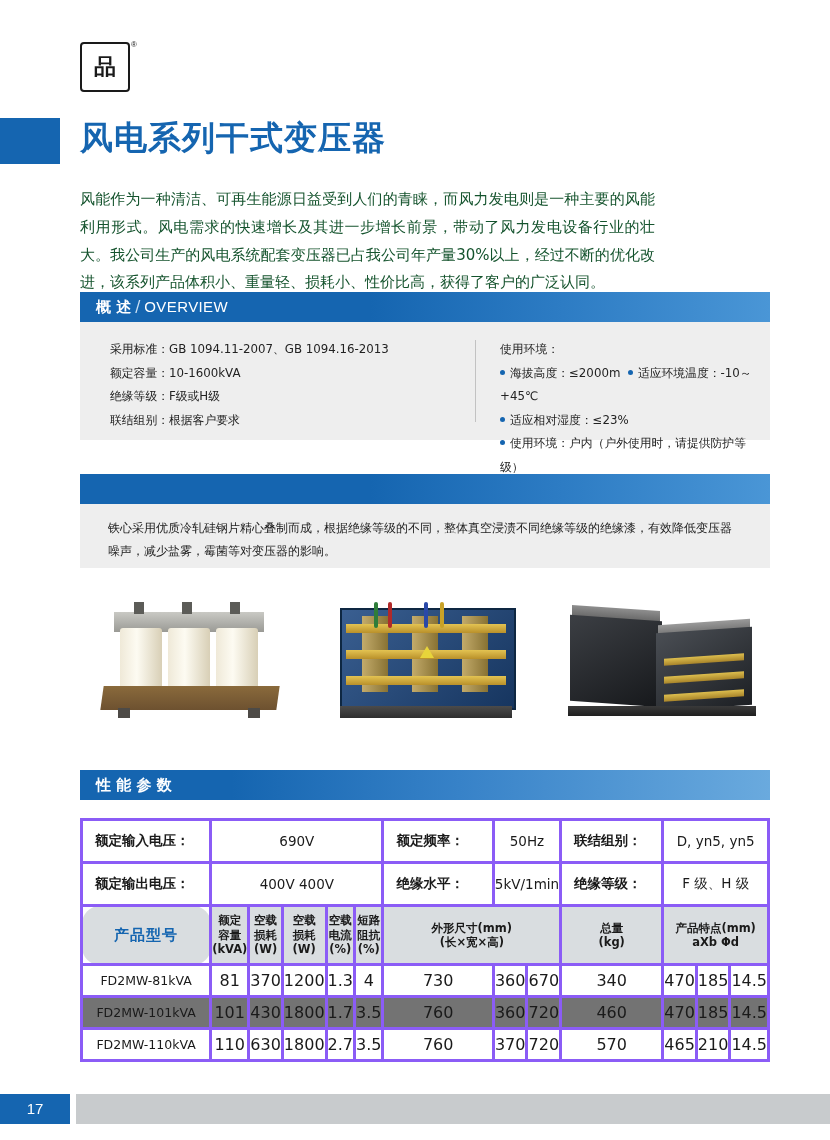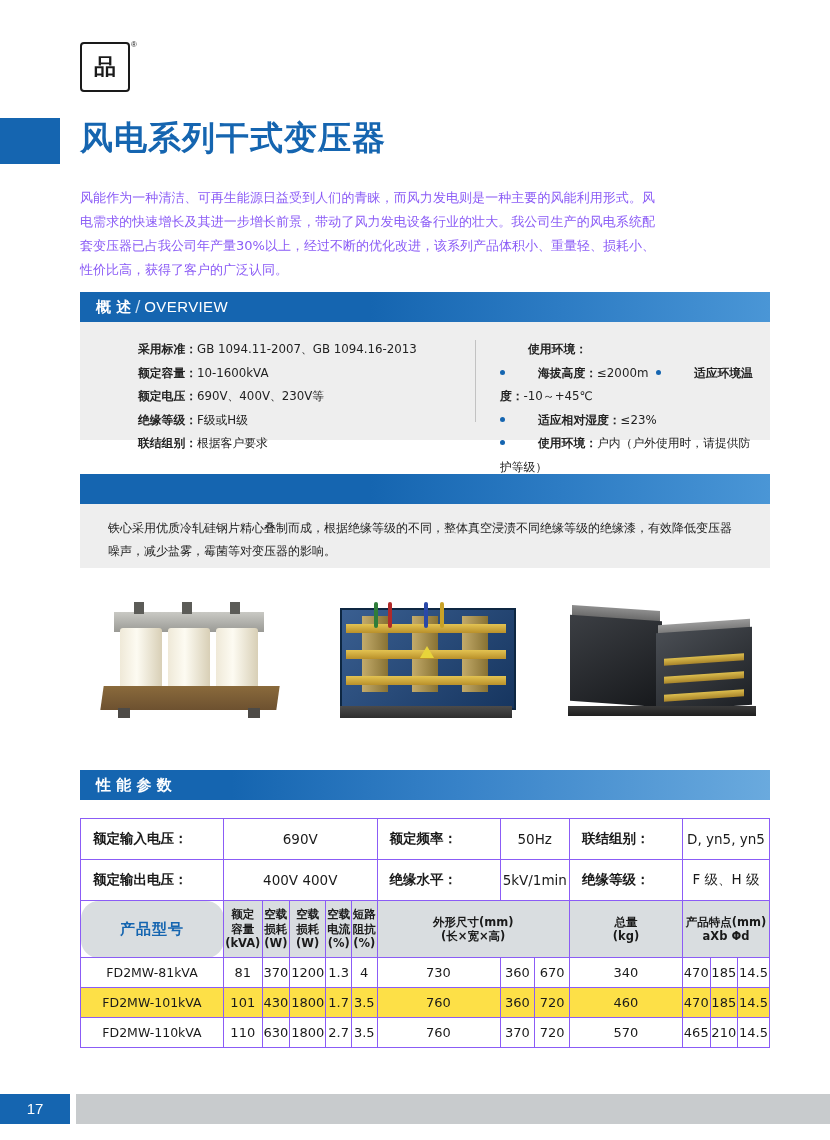--- a/index.html
+++ b/index.html
@@ -89,23 +89,23 @@
     letter-spacing: 1px;
     font-family: "DejaVu Sans", sans-serif;
   }
 
   
   .intro {
     position: absolute;
     left: 80px;
     top: 186px;
     width: 575px;
-    font-size: 13px;
+    font-size: 15px;
     line-height: 1.85;
-    color: #8b5cf6;
+    color: #14532d;
     font-family: "DejaVu Sans", sans-serif;
     text-align: justify;
   }
 
   
   .sec-head {
     position: absolute;
     left: 80px;
     width: 690px;
     height: 44px;
@@ -162,21 +162,21 @@
   .overview-body .col.left { left: 30px; width: 330px; }
   .overview-body .col.right { left: 420px; width: 260px; }
   .overview-body .divider {
     position: absolute;
     left: 395px;
     top: 18px;
     width: 1px;
     height: 82px;
     background: #c2c2c2;
   }
-  .overview-body b { font-weight: bold; margin-left: 28px; }
+  .overview-body b { font-weight: normal; }
   .dot {
     display: inline-block;
     width: 5px;
     height: 5px;
     background: #1565b0;
     border-radius: 50%;
     margin: 0 5px 2px 0;
     vertical-align: middle;
   }
 
@@ -321,41 +321,41 @@
     position: absolute;
     left: 80px;
     top: 818px;
     width: 690px;
     border-collapse: collapse;
     font-family: "DejaVu Sans", sans-serif;
     font-size: 12px;
     color: #1a1a1a;
   }
   table.params td, table.params th {
-    border: 1px solid #8b5cf6;
+    border: 3px solid #8b5cf6;
     text-align: center;
     padding: 0;
   }
   .row-top td { height: 40px; font-size: 13.5px; }
   .row-top td.lbl { font-weight: bold; text-align: left; padding-left: 12px; }
   .hdr-row td {
     background: #d9dde0;
     font-weight: bold;
     height: 56px;
     line-height: 1.25;
     font-size: 11.5px;
   }
   .hdr-row td.model {
     color: #1565b0;
     font-size: 15px;
     letter-spacing: 1px;
     border-radius: 18px;
   }
-  .data-row td { height: 29px; font-size: 13px; }
-  .data-row.alt td { background: #fde047; }
+  .data-row td { height: 29px; font-size: 16px; }
+  .data-row.alt td { background: #737373; }
   .data-row td.model-cell { font-size: 12.5px; }
 
   
   .footer {
     position: absolute;
     left: 0;
     bottom: 22px;
     width: 100%;
     height: 24px;
   }
@@ -402,21 +402,20 @@
   <div class="label">
     <span>概  述</span><span class="slash">/</span><span class="en">OVERVIEW</span>
   </div>
 </div>
 
 <div class="overview-body">
   <div class="divider"></div>
   <div class="col left">
     <div><b>采用标准：</b><span>GB 1094.11-2007、GB 1094.16-2013</span></div>
     <div><b>额定容量：</b><span>10-1600kVA</span></div>
-    <div><b>额定电压：</b><span>690V、400V、230V等</span></div>
     <div><b>绝缘等级：</b><span>F级或H级</span></div>
     <div><b>联结组别：</b><span>根据客户要求</span></div>
   </div>
   <div class="col right">
     <div><b>使用环境：</b></div>
     <div>
       <span class="dot"></span><b>海拔高度：</b><span>≤2000m</span>
       &nbsp;<span class="dot"></span><b>适应环境温度：</b><span>-10～+45℃</span>
     </div>
     <div><span class="dot"></span><b>适应相对湿度：</b><span>≤23%</span></div>

